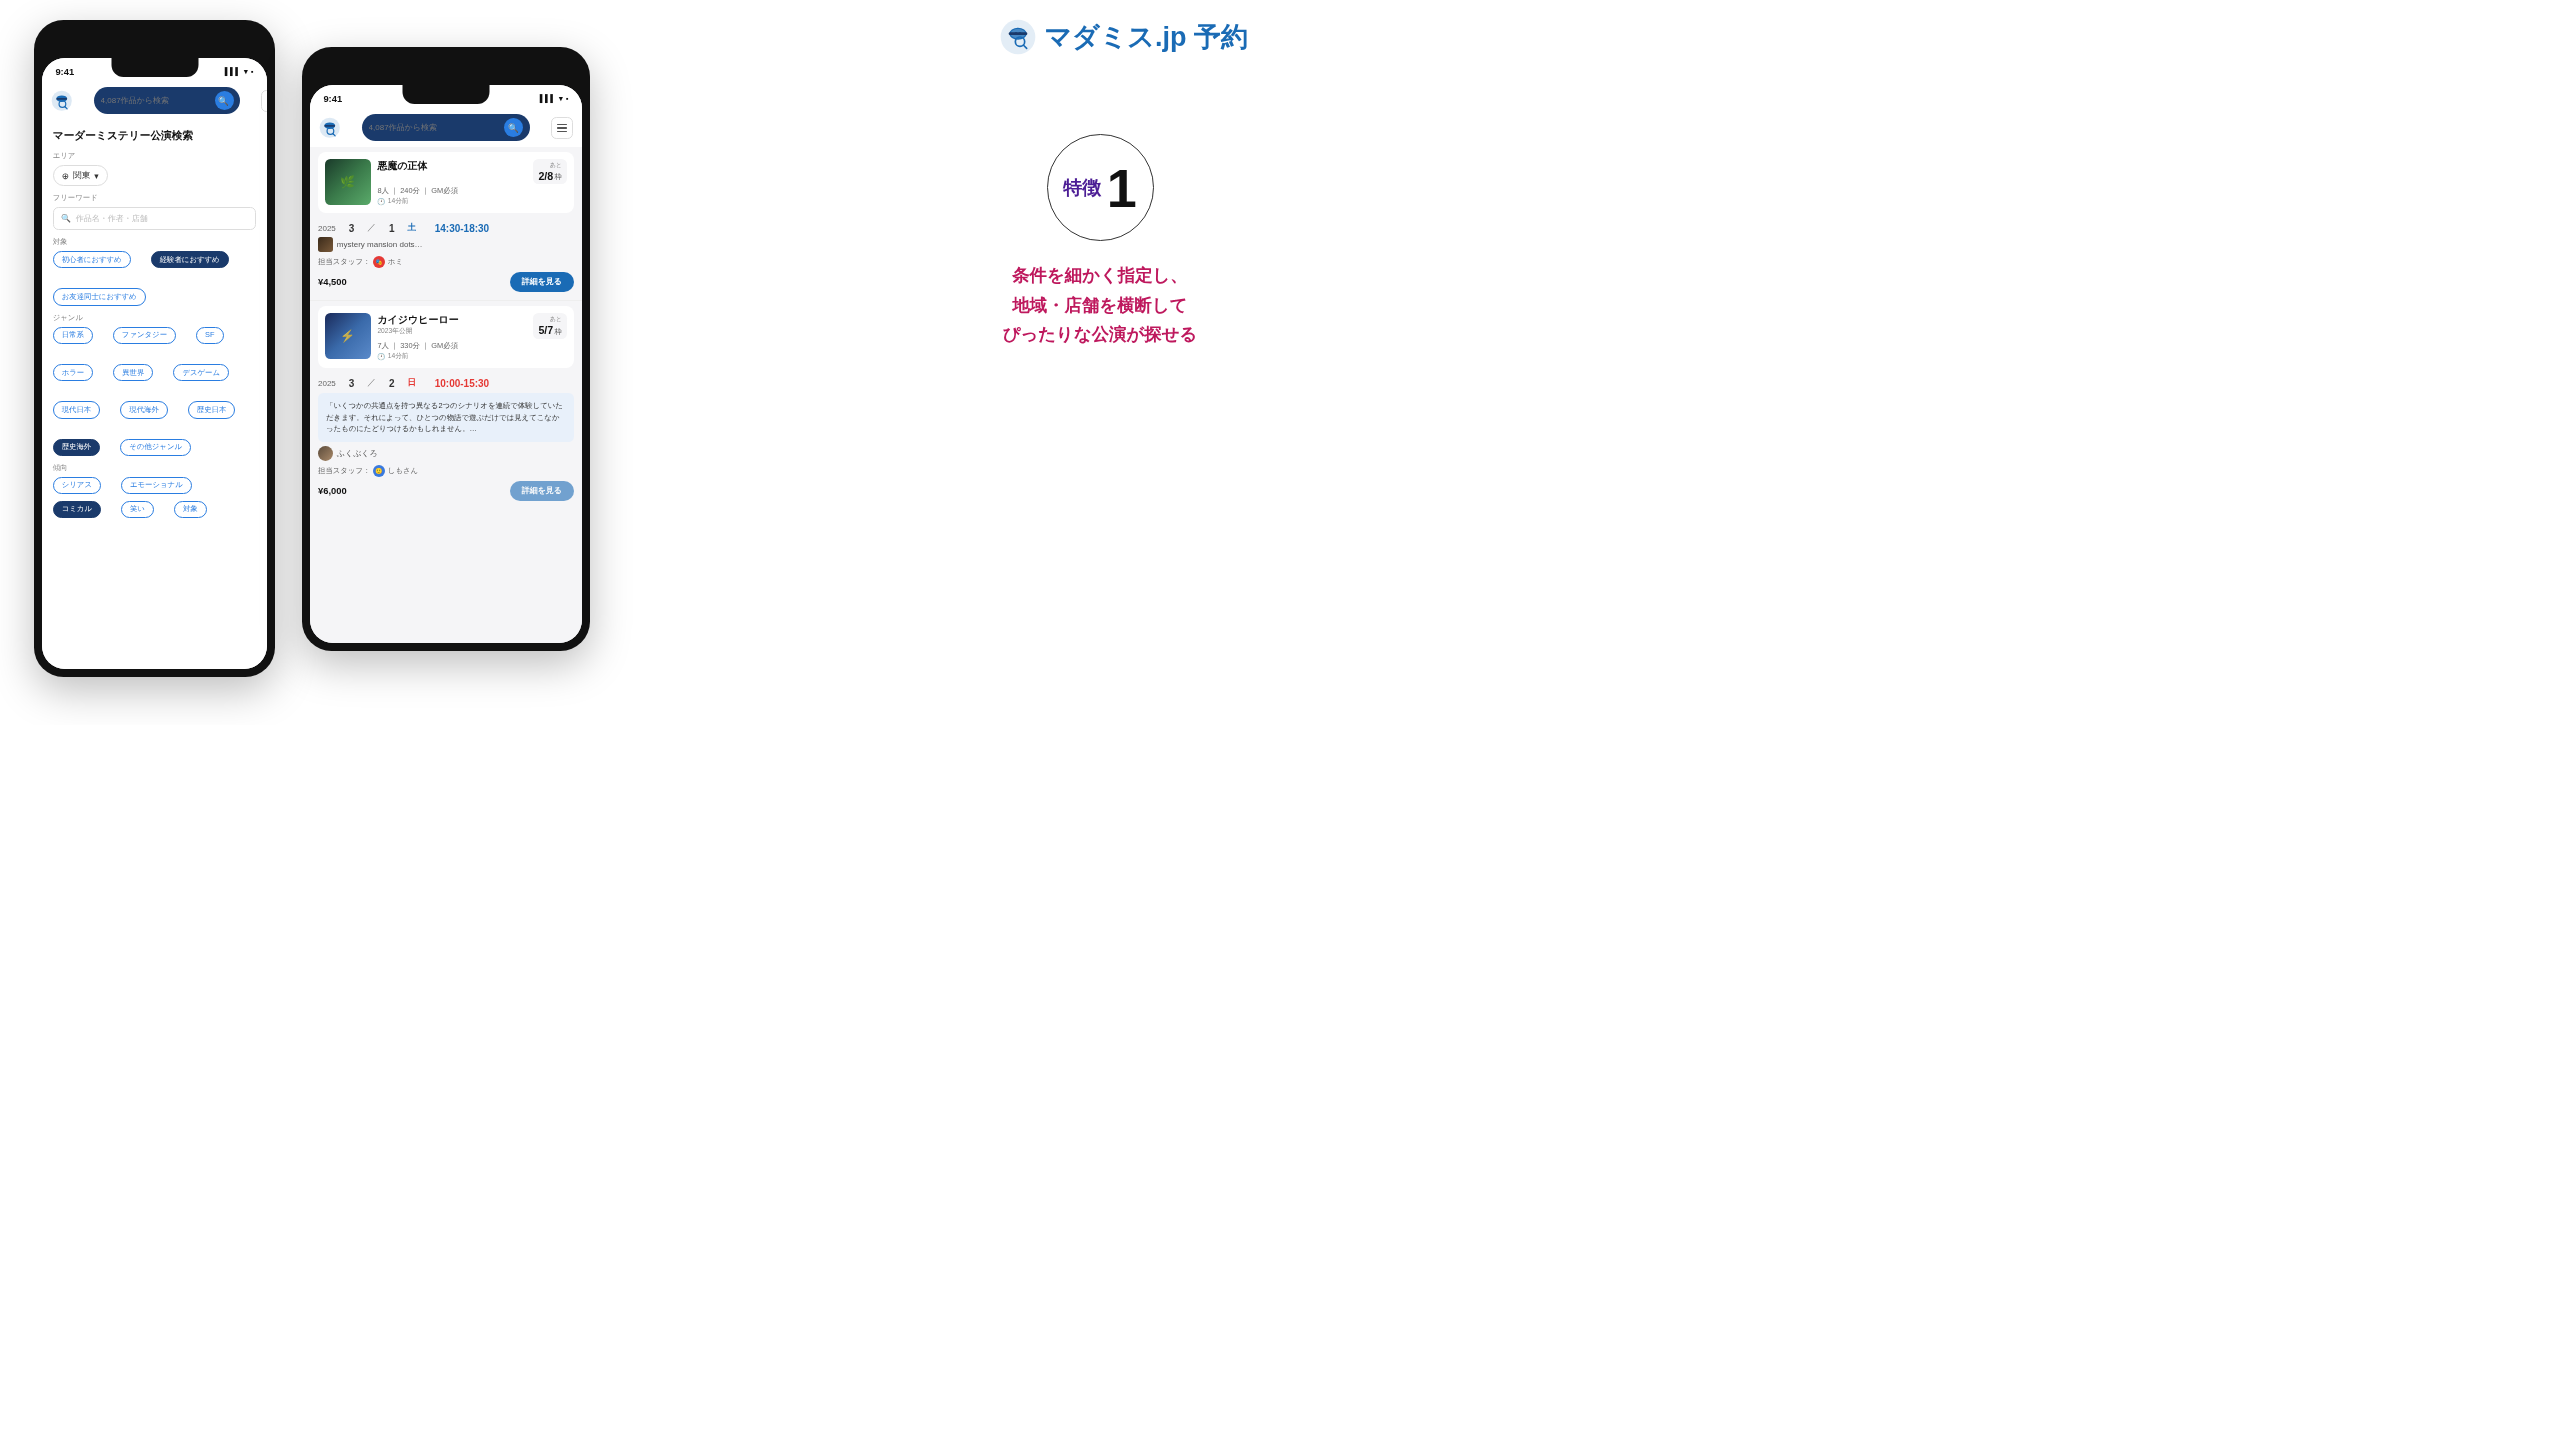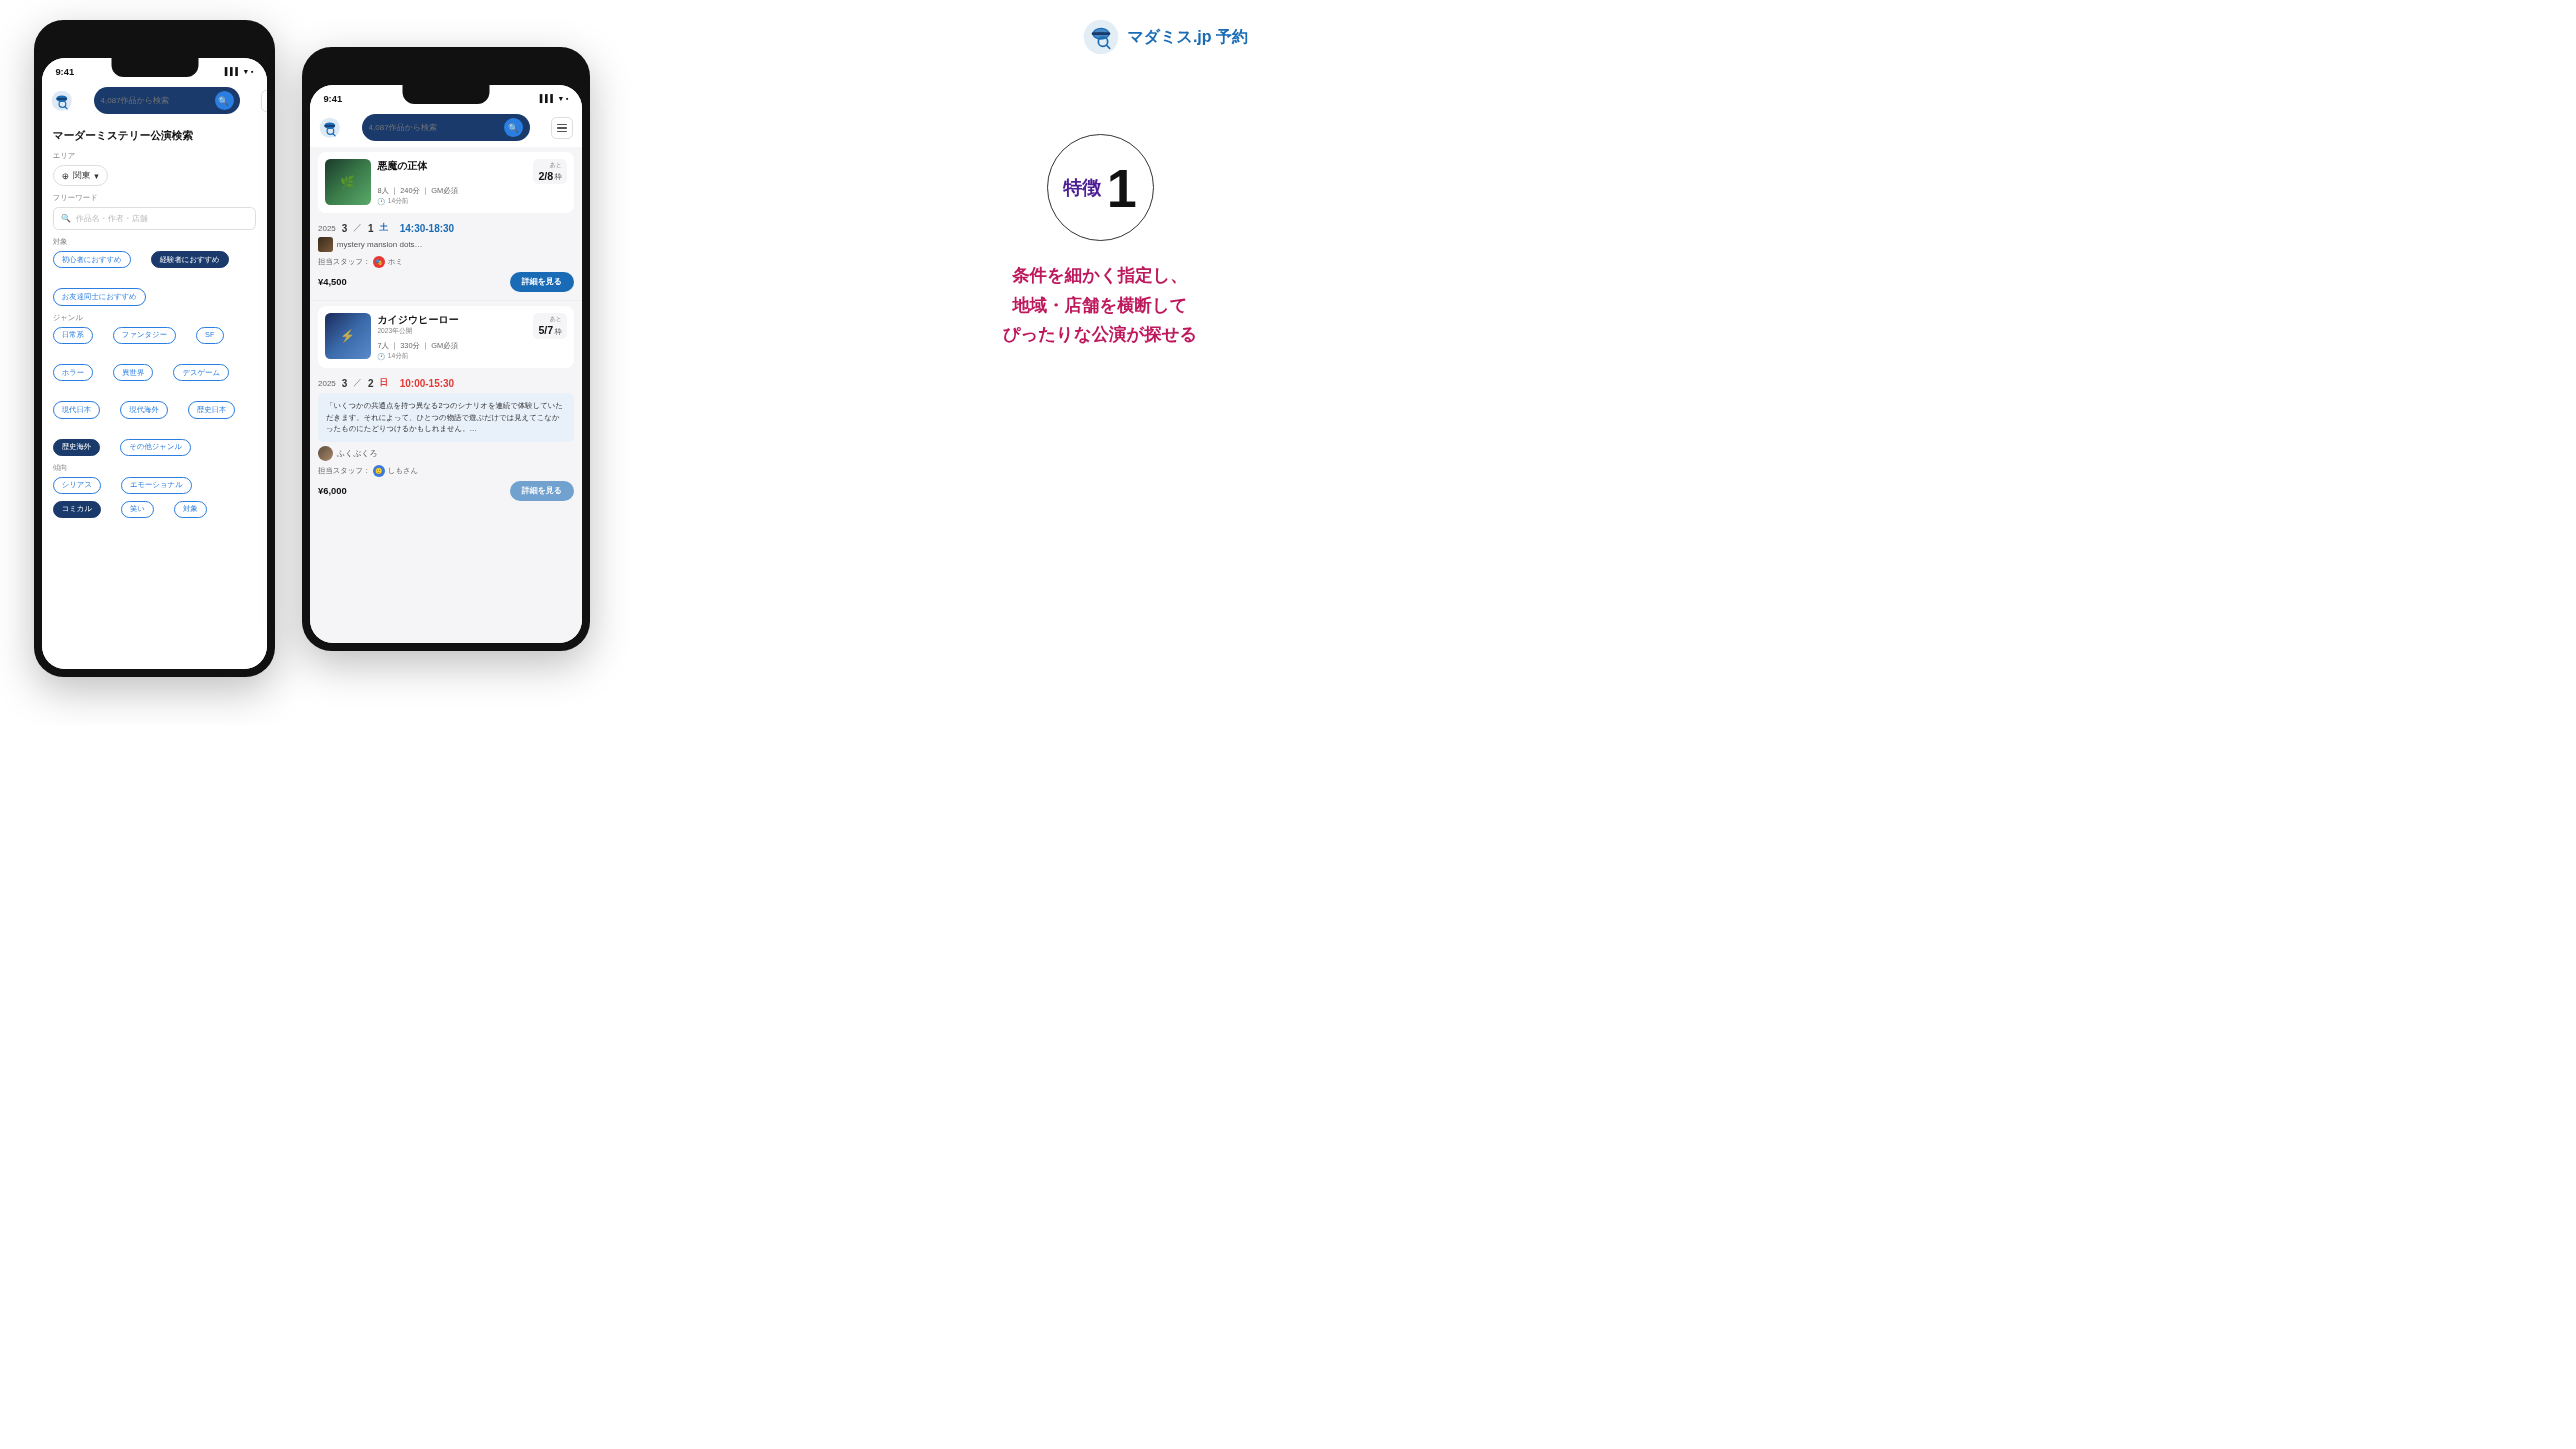--- a/index.html
+++ b/index.html
@@ -305,21 +305,21 @@
       display: flex;
       align-items: center;
       gap: 2px;
     }
     .date-row {
       padding: 4px 8px 1.3px;
       font-size: 8.7px;
       color: #333;
       display: flex;
       align-items: center;
-      gap: 6px;
+      gap: 13px;
     }
     .date-year { font-size: 8px; color: #666; }
     .date-month { font-size: 10px; font-weight: 600; }
     .date-day { font-size: 10px; font-weight: 700; }
     .date-weekday { font-size: 8.7px; font-weight: 600; }
     .date-sat { color: #1a6bb5; }
     .date-sun { color: #e53935; }
     .date-time { font-size: 10px; font-weight: 700; color: #1a6bb5; }
 
     .shop-row {
@@ -426,21 +426,21 @@
     <ellipse cx="27" cy="22" rx="11" ry="7" fill="#fff" opacity="0.2"></ellipse>
 
     <rect x="13" y="20" width="28" height="4" rx="2" fill="#1a3a6b"></rect>
 
     <circle cx="30" cy="34" r="7" stroke="#1a6bb5" stroke-width="2.5" fill="none"></circle>
     <line x1="35" y1="39" x2="40" y2="44" stroke="#1a6bb5" stroke-width="2.5" stroke-linecap="round"></line>
 
     <circle cx="24" cy="22" r="2" fill="#1a3a6b"></circle>
     <circle cx="30" cy="22" r="2" fill="#1a3a6b"></circle>
   </svg>
-  <span style="font-size:16px;font-weight:700;color:#1a6bb5;">マダミス.jp 予約</span>
+  <span style="font-size:27px;font-weight:700;color:#1a6bb5;">マダミス.jp 予約</span>
 </div>
 
 <div class="phones-area">
 
   <div class="phone phone-left">
     <div class="phone-screen">
       <div class="notch"></div>
 
       <div class="status-bar">
         <span class="status-time">9:41</span>

